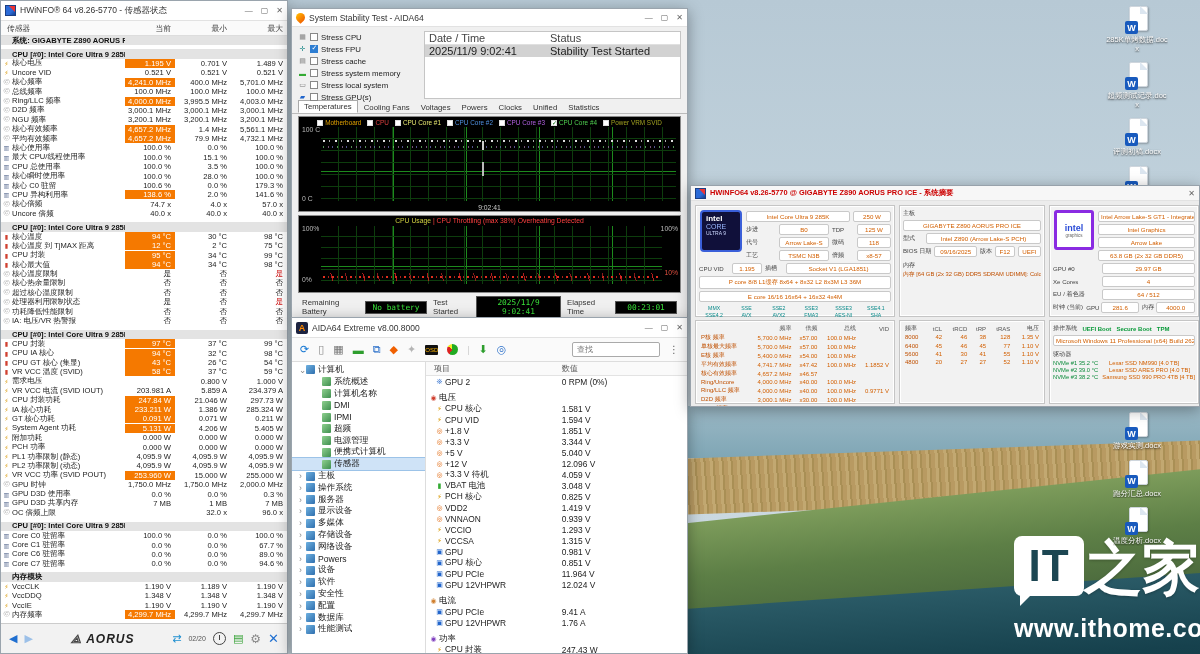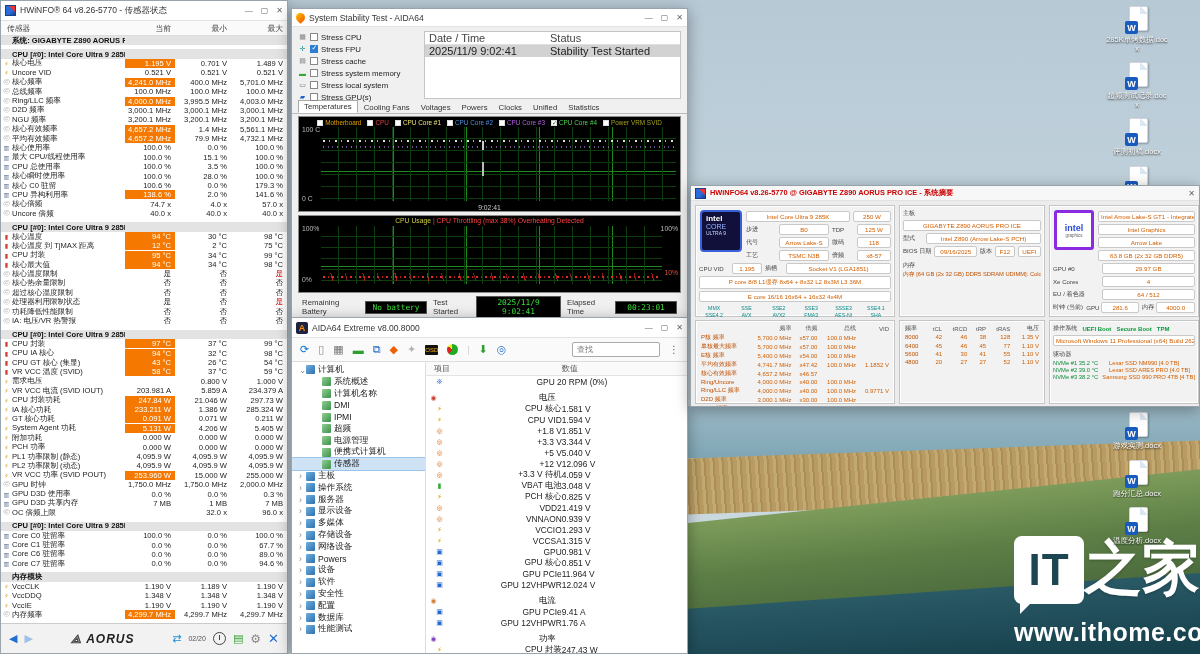--- a/index.html
+++ b/index.html
@@ -15,21 +15,21 @@
   .reeds { position:absolute; left:-20px; right:-20px; top:44px; height:56px; transform:rotate(-2deg);
     background:repeating-linear-gradient(88deg,#c2a871 0 3px,#a98f55 3px 5px,#b89a62 5px 9px); }
   .grass { position:absolute; left:-40px; right:-40px; top:92px; height:120px; transform:rotate(-6deg);
     background:linear-gradient(180deg,#7d9c5b 0%,#5d7f46 45%,#47653b 100%); }
   .nearwater { position:absolute; left:-40px; right:-40px; top:186px; height:120px; transform:rotate(-4deg);
     background:linear-gradient(180deg,#2a5a66,#16414d 60%,#123a45); }
 
   
   .watermark { position:absolute; left:1014px; top:536px; color:#fff; }
   .wm-row { display:flex; align-items:flex-start; }
-  .wm-bubble { width:70px; height:68px; background:#fff; border-radius:8px; position:relative;
+  .wm-bubble { width:70px; height:60px; background:#fff; border-radius:8px; position:relative;
     display:flex; align-items:center; justify-content:center; }
   .wm-bubble::after { content:""; position:absolute; left:6px; bottom:-10px;
     border:7px solid transparent; border-top-color:#fff; border-left-color:#fff; }
   .wm-it { font-size:44px; font-weight:bold; color:#1c4652; letter-spacing:1px; }
   .wm-zh { font-size:58px; font-weight:bold; line-height:64px; text-shadow:0 1px 3px rgba(0,0,0,.25);
     font-family:"DejaVu Serif","Liberation Serif",serif; }
   .wm-url { margin-top:14px; font-size:25px; font-weight:bold; letter-spacing:.5px; }
 
   
   .dicons { position:absolute; left:1106px; width:62px; }
@@ -180,21 +180,21 @@
   .ti.open::before { content:"⌄"; }
   .tico { width:9px; height:9px; margin-right:3px; border-radius:1px; background:linear-gradient(135deg,#6fb1e0,#2f6fae); }
   .ti.t1 .tico { background:linear-gradient(135deg,#8fd08f,#3f8f4f); }
   .ti.sel { background:#cfe3f7; outline:1px solid #9cc3e8; }
   .panel { flex:1; overflow:hidden; }
   .phead { display:flex; height:14px; align-items:center; border-bottom:1px solid #e3e3e3; background:#fafafa; font-size:8px; color:#555; }
   .phead .pc1 { width:52%; padding-left:8px; } 
   .arow { display:flex; align-items:center; height:11px; font-size:8.4px; white-space:nowrap; }
   .arow .aic { width:11px; text-align:center; font-size:7px; margin-left:8px; }
   .arow.agrp .aic { margin-left:2px; }
-  .arow .al { width:calc(52% - 19px); overflow:hidden;text-align:right; }
+  .arow .al { width:calc(52% - 19px); overflow:hidden; }
   .arow.agrp .al { font-weight:400; color:#111; }
   .arow .av { flex:1; overflow:hidden; }
   .arow.agap { height:5px; }
   .ai-fan::before{content:"❊";color:#26c;} .ai-volt::before{content:"⚡";color:#d89700;}
   .ai-volt2::before{content:"◎";color:#e06000;} .ai-bat::before{content:"▮";color:#3a3;}
   .ai-gpu::before{content:"▣";color:#26c;}
   .ai-gvolt::before{content:"◉";color:#d04030;} .ai-gamp::before{content:"◉";color:#d08030;} .ai-gpow::before{content:"◉";color:#8040c0;}
 
   
   #winD { left:690px; top:2px; width:119px; height:182px; background:#fdfdfd; border:1px solid #9aa; box-shadow:0 2px 8px rgba(0,0,0,.3); }

